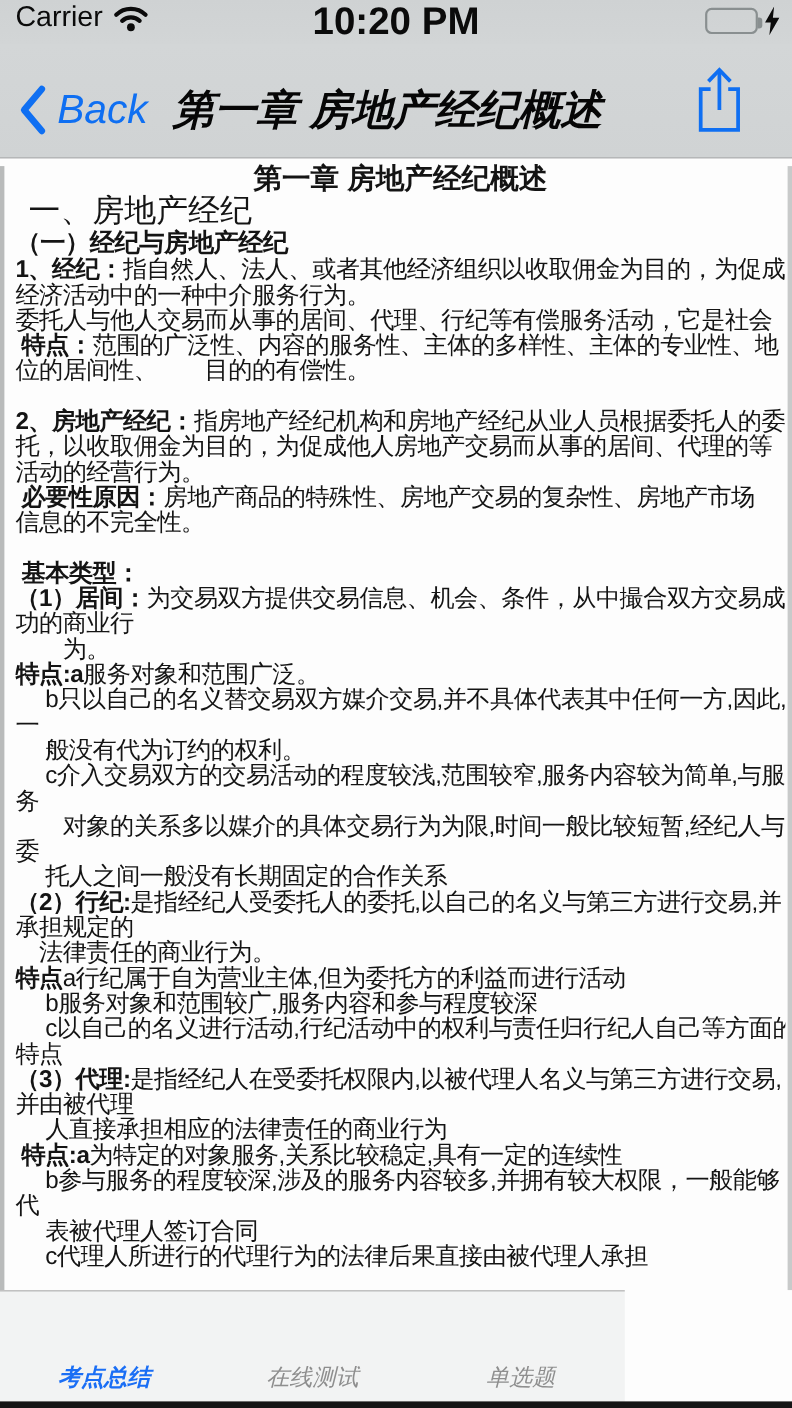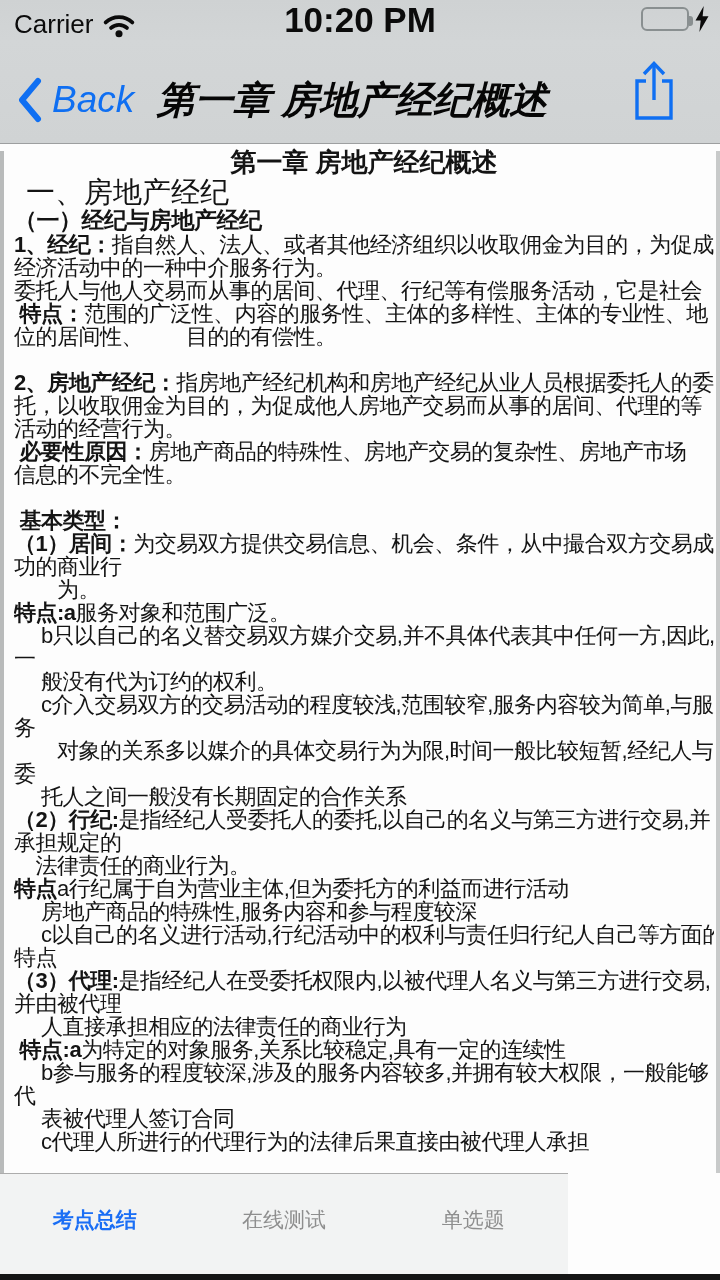--- a/index.html
+++ b/index.html
@@ -7,21 +7,21 @@
   .phone {
     position:relative; width:720px; height:1280px; margin:0 auto;
     background:#fdfdfd; overflow:hidden;
     font-family:"Liberation Sans","DejaVu Sans",sans-serif;
     color:#141414;
   }
   
   .status-bar {
     position:absolute; top:0; left:0; width:720px; height:40px;
     background:linear-gradient(#cfd2d3,#d2d5d6);
-    display:flex; align-items:flex-end; padding:0 14px;
+    display:flex; align-items:flex-start; padding:0 14px;
     font-size:26px; color:#0b0b0b; z-index:5;
   }
   .sb-left { display:flex; align-items:center; gap:9px; }
   .sb-time {
     position:absolute; left:0; right:0; text-align:center;
     font-size:35px; font-weight:600; pointer-events:none;
   }
   .sb-right { position:absolute; right:10px; top:6px; display:flex; align-items:center; gap:5px; }
   .battery { position:relative; width:48px; height:24px; border:2px solid #898f90; border-radius:6px; padding:2px; background:transparent; }
   .battery-fill { width:100%; height:100%; border-radius:2px; }
@@ -51,21 +51,21 @@
   .doc-title { margin:0; font-size:26px; line-height:30px; font-weight:700; text-align:center; }
   .ln { white-space:pre; font-size:22px; line-height:23px; letter-spacing:-0.5px; overflow:hidden; }
   .ln b { font-weight:700; }
   .ln.h1 { font-size:29px; line-height:30px; letter-spacing:0;margin-left:12px; }
   .ln.h2 { font-size:23px; line-height:26px; font-weight:700; }
   .ln.blank { min-height:23px; }
   
   .tab-bar {
     position:absolute; left:0; bottom:0; width:568px; height:107px;
     background:#f2f3f3; border-top:1px solid #acacac;
-    display:flex; align-items:center; z-index:5;
+    display:flex; align-items:flex-end; z-index:5;font-style:italic;
   }
   .tab { flex:1 1 0; text-align:center; padding-bottom:14px; font-size:21px; cursor:pointer; }
   .bottom-edge { position:absolute; left:0; bottom:0; width:720px; height:6px; background:#151515; z-index:6; }
   svg { display:block; }
 </style>
 </head>
 <body>
 
 <div class="phone">
 
@@ -146,21 +146,21 @@
         <div class="ln"><span>　 般没有代为订约的权利。</span></div>
         <div class="ln"><span>　 c介入交易双方的交易活动的程度较浅,范围较窄,服务内容较为简单,与服</span></div>
         <div class="ln"><span>务</span></div>
         <div class="ln"><span>　　对象的关系多以媒介的具体交易行为为限,时间一般比较短暂,经纪人与</span></div>
         <div class="ln"><span>委</span></div>
         <div class="ln"><span>　 托人之间一般没有长期固定的合作关系</span></div>
         <div class="ln"><b>（2）行纪:</b><span>是指经纪人受委托人的委托,以自己的名义与第三方进行交易,并</span></div>
         <div class="ln"><span>承担规定的</span></div>
         <div class="ln"><span>　法律责任的商业行为。</span></div>
         <div class="ln"><b>特点</b><span>a行纪属于自为营业主体,但为委托方的利益而进行活动</span></div>
-        <div class="ln"><span>　 房地产商品的特殊性,服务内容和参与程度较深</span></div>
+        <div class="ln"><span>　 b服务对象和范围较广,服务内容和参与程度较深</span></div>
         <div class="ln"><span>　 c以自己的名义进行活动,行纪活动中的权利与责任归行纪人自己等方面的</span></div>
         <div class="ln"><span>特点</span></div>
         <div class="ln"><b>（3）代理:</b><span>是指经纪人在受委托权限内,以被代理人名义与第三方进行交易,</span></div>
         <div class="ln"><span>并由被代理</span></div>
         <div class="ln"><span>　 人直接承担相应的法律责任的商业行为</span></div>
         <div class="ln"><b> 特点:a</b><span>为特定的对象服务,关系比较稳定,具有一定的连续性</span></div>
         <div class="ln"><span>　 b参与服务的程度较深,涉及的服务内容较多,并拥有较大权限，一般能够</span></div>
         <div class="ln"><span>代</span></div>
         <div class="ln"><span>　 表被代理人签订合同</span></div>
         <div class="ln"><span>　 c代理人所进行的代理行为的法律后果直接由被代理人承担</span></div>

